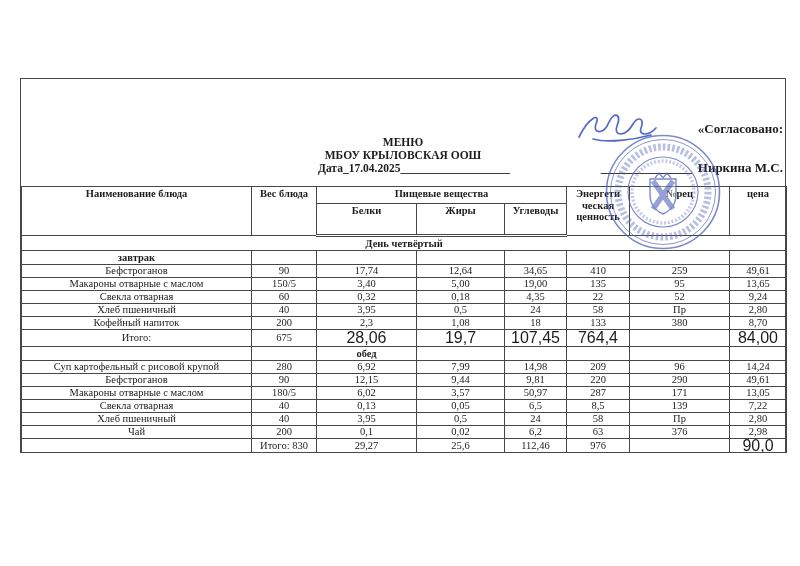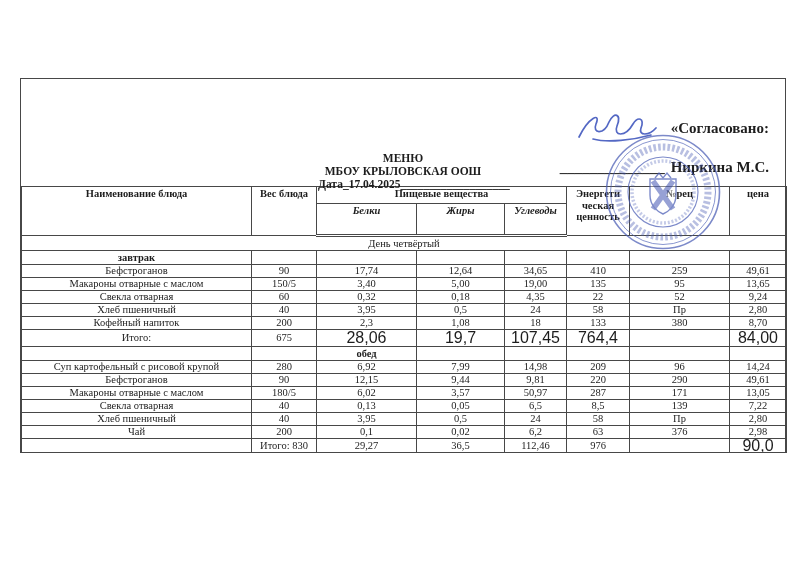--- a/index.html
+++ b/index.html
@@ -6,41 +6,41 @@
   .page {
     position:relative; width:800px; height:566px; background:#ffffff;
     font-family:"Liberation Serif", serif; color:#1d1d1d; overflow:hidden;
   }
   .frame {
     position:absolute; left:20px; top:78px; width:764px;
     border:1px solid #474747; border-bottom:none;
   }
   .topblock { position:relative; height:107px; }
   .approval {
-    position:absolute; top:17px; right:16px; text-align:right;
-    font-weight:bold; font-size:15px; line-height:13px; white-space:pre;
+    position:absolute; top:17px; right:2px; text-align:right;
+    font-weight:bold; font-size:13px; line-height:13px; white-space:pre;
   }
   .approval .sig-underline { letter-spacing:0px; }
   .approval .signer { margin-left:6px;text-align:right; }
-  .titles { position:absolute; top:73px; left:0; width:100%; text-align:center;
+  .titles { position:absolute; top:57px; left:0; width:100%; text-align:center;
     font-weight:bold; font-size:11.5px; line-height:13px; }
   .dateline { text-align:left; margin-left:297px; }
   table.menu {
     width:100%; border-collapse:collapse; table-layout:fixed;
     font-size:10.5px;
   }
   table.menu th, table.menu td {
     border:1px solid #474747; text-align:center; vertical-align:middle;
     padding:0 2px; overflow:hidden; line-height:11.5px;
   }
   table.menu thead th { font-weight:bold; vertical-align:top; padding-top:1px; }
   tr.h1 th { height:15px; }
-  tr.h2 th { height:29px; border-bottom:3px double #474747;font-style:italic; }
+  tr.h2 th { height:29px; border-bottom:3px double #474747; }
   th.energy { line-height:10.5px; }
-  .r-day td { height:13px; font-weight:normal;margin-left:12px; }
+  .r-day td { height:13px; font-weight:bold;margin-left:12px; }
   .r-section td, .r-sectionMid td { height:13px; }
   .r-dish td { height:12px; }
   .r-totalA td { height:16px; }
   .r-totalB td { height:13px; }
   td.sec-label { font-weight:bold; }
   td.total-label { text-align:right; padding-right:5px; }
   td.sans { font-family:"Liberation Sans", sans-serif; font-size:16px; }
   .stamp { position:absolute; left:603px; top:132px; pointer-events:none; }
   .signature { position:absolute; left:573px; top:109px; pointer-events:none; }
 </style>
@@ -230,21 +230,21 @@
             <td>0,02</td>
             <td>6,2</td>
             <td>63</td>
             <td>376</td>
             <td>2,98</td>
           </tr>
           <tr class="r-totalB">
             <td></td>
             <td>Итого: 830</td>
             <td>29,27</td>
-            <td>36,5</td>
+            <td>25,6</td>
             <td>112,46</td>
             <td>976</td>
             <td></td>
             <td class="sans">90,0</td>
           </tr>
         </tbody>
     </table>
   </div>
 
   <svg class="signature" width="100" height="38" viewBox="0 0 100 38">

